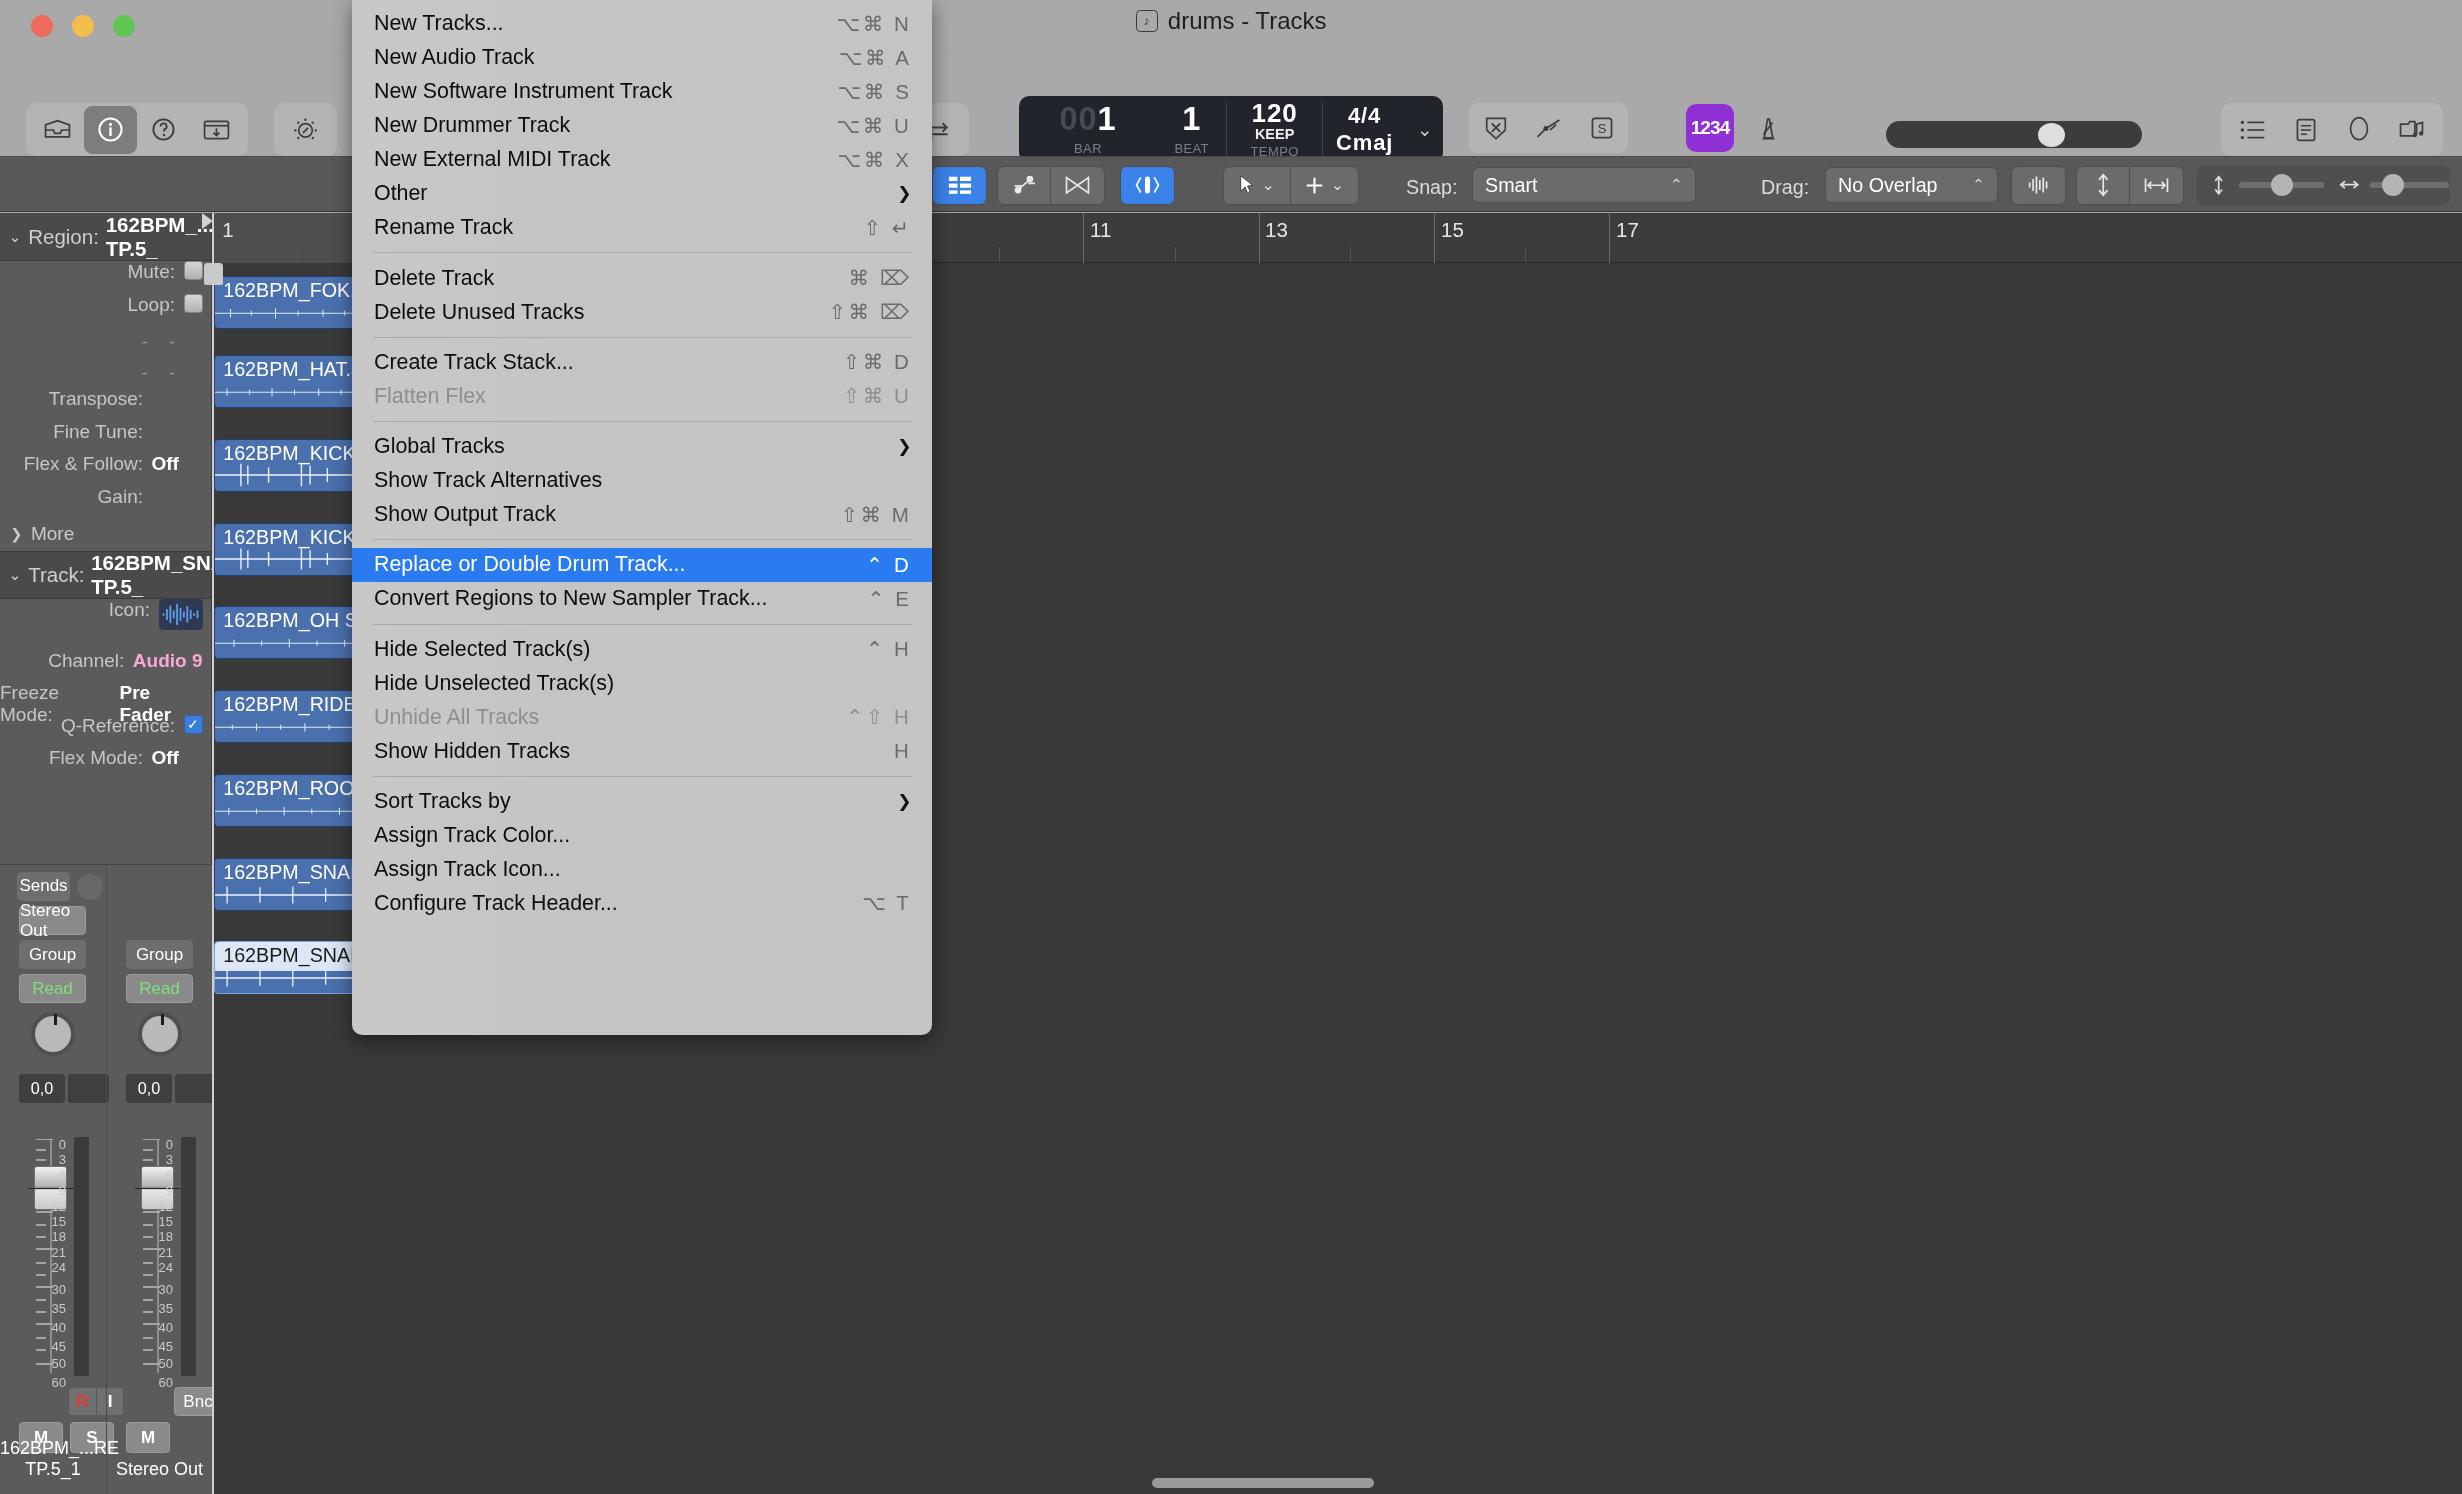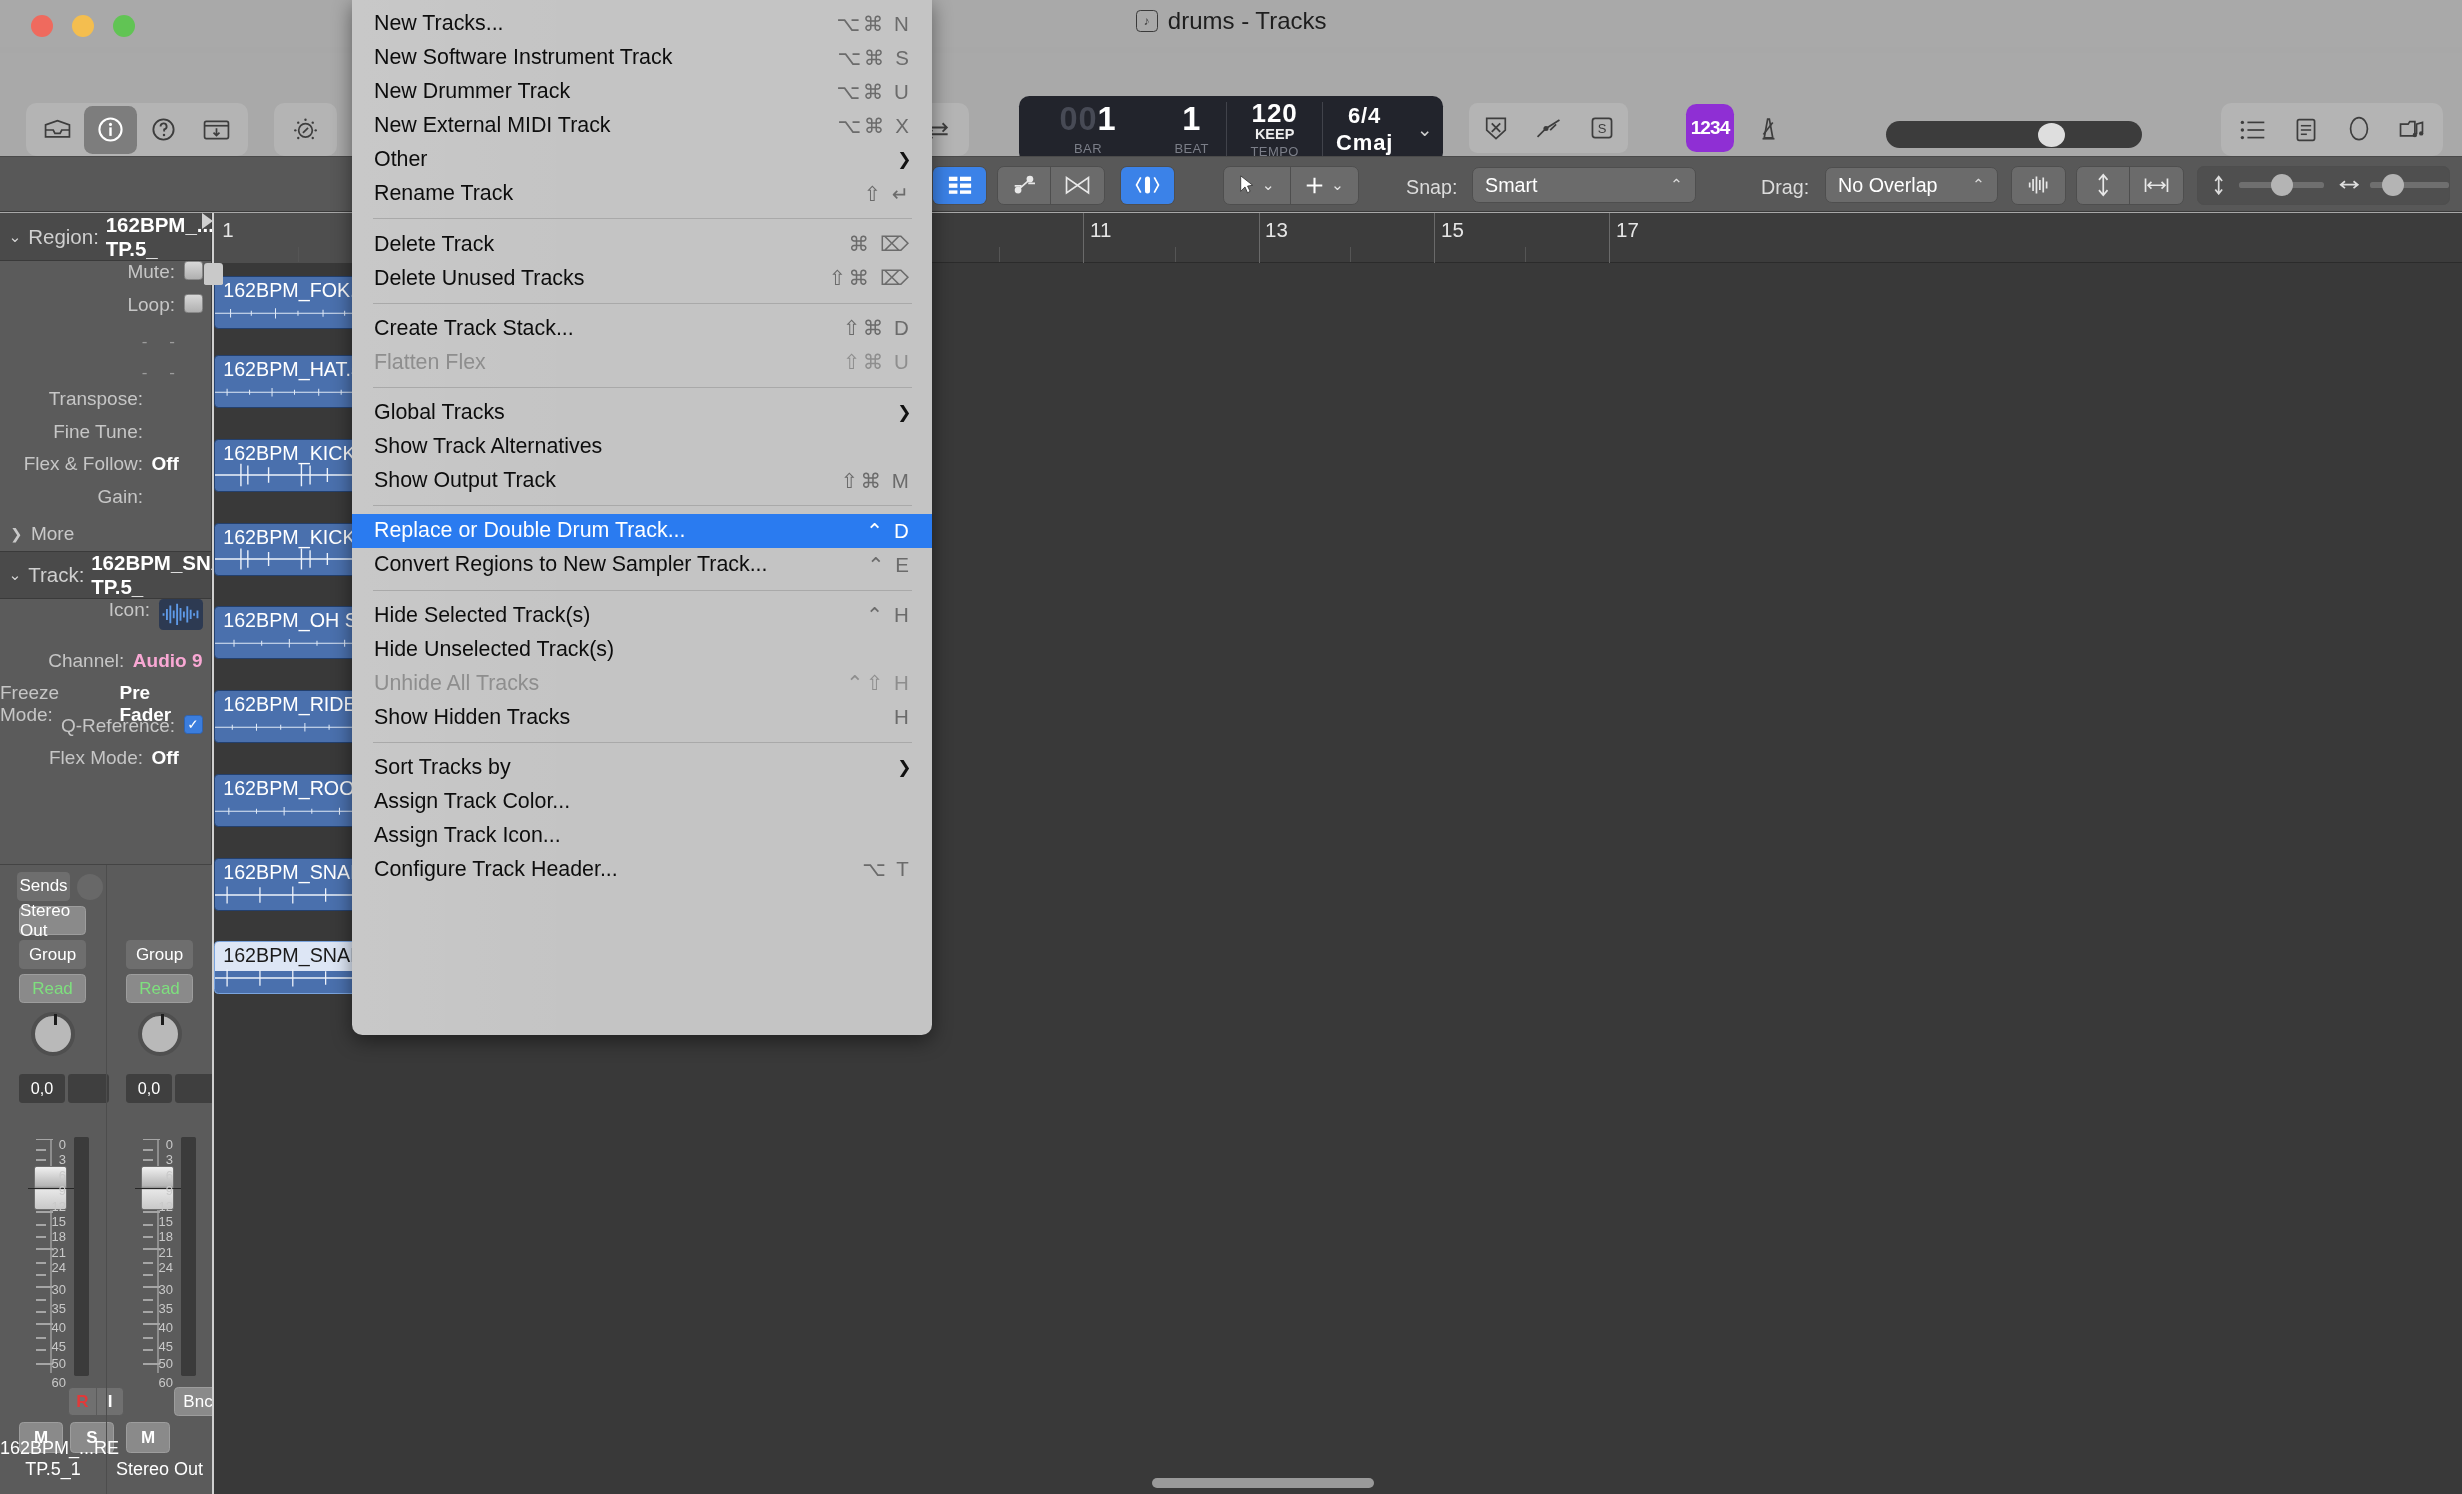--- a/index.html
+++ b/index.html
@@ -285,21 +285,21 @@
         <div class="lcd-lbl">BEAT</div>
       </div>
       <div class="lcd-sep"></div>
       <div class="lcd-seg" style="width:101px;">
         <div class="lcd-big" style="font-size:26px;">120</div>
         <div class="lcd-mid">KEEP</div>
         <div class="lcd-lbl" style="margin-top:1.7px;">TEMPO</div>
       </div>
       <div class="lcd-sep"></div>
       <div class="lcd-seg" style="width:89px;">
-        <div class="lcd-big" style="font-size:22px;">6/4</div>
+        <div class="lcd-big" style="font-size:22px;">4/4</div>
         <div class="lcd-big" style="font-size:22px;margin-top:5.1px;">Cmaj</div>
       </div>
       <div class="lcd-seg" style="width:39px;color:#cfcfcf;font-size:19px;">⌄</div>
     </div>
 
     <div class="trk-ctrl" style="left:1469px;">
       <div class="trk-btn">
         <svg width="26" height="27" viewBox="0 0 30 32">
             <path d="M4 4 L26 4 L26 18 L15 28 L4 18 Z" fill="none" stroke="currentColor" stroke-width="2"></path>
             <path d="M10 10 L20 20 M20 10 L10 20" stroke="currentColor" stroke-width="2.2"></path>
@@ -937,20 +937,24 @@
   <div style="position:absolute; top:0; left:352px; width:580px; height:1035px;
               background:#c4c4c4; border-radius:0 0 10.3px 10.3px;
               box-shadow:0 5.1px 20.5px rgba(0,0,0,.45); z-index:100; padding:6.8px 0;
               background-image:linear-gradient(90deg, rgba(255,255,255,.07), rgba(255,255,255,0) 40%);">
     <div id="menu-items">
         <div style="height: 34px; display: flex; align-items: center; padding: 0px 20.5px 0px 22px; font-size: 21.4px; color: rgb(13, 13, 13);">
           <span style="flex: 1 1 0%;">New Tracks...</span>
           <span style="font-size: 20.5px; letter-spacing: 2.6px; color: rgb(107, 107, 107);">⌥⌘ N</span>
         </div>
         <div style="height: 34px; display: flex; align-items: center; padding: 0px 20.5px 0px 22px; font-size: 21.4px; color: rgb(13, 13, 13);">
+          <span style="flex: 1 1 0%;">New Audio Track</span>
+          <span style="font-size: 20.5px; letter-spacing: 2.6px; color: rgb(107, 107, 107);">⌥⌘ A</span>
+        </div>
+        <div style="height: 34px; display: flex; align-items: center; padding: 0px 20.5px 0px 22px; font-size: 21.4px; color: rgb(13, 13, 13);">
           <span style="flex: 1 1 0%;">New Software Instrument Track</span>
           <span style="font-size: 20.5px; letter-spacing: 2.6px; color: rgb(107, 107, 107);">⌥⌘ S</span>
         </div>
         <div style="height: 34px; display: flex; align-items: center; padding: 0px 20.5px 0px 22px; font-size: 21.4px; color: rgb(13, 13, 13);">
           <span style="flex: 1 1 0%;">New Drummer Track</span>
           <span style="font-size: 20.5px; letter-spacing: 2.6px; color: rgb(107, 107, 107);">⌥⌘ U</span>
         </div>
         <div style="height: 34px; display: flex; align-items: center; padding: 0px 20.5px 0px 22px; font-size: 21.4px; color: rgb(13, 13, 13);">
           <span style="flex: 1 1 0%;">New External MIDI Track</span>
           <span style="font-size: 20.5px; letter-spacing: 2.6px; color: rgb(107, 107, 107);">⌥⌘ X</span>

